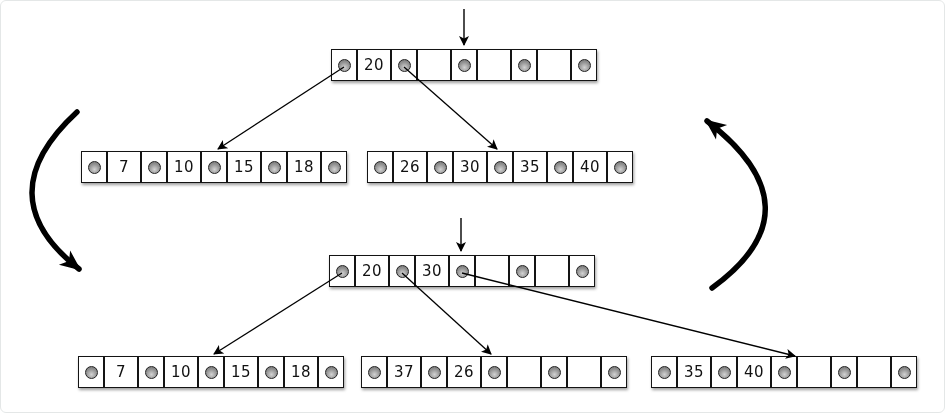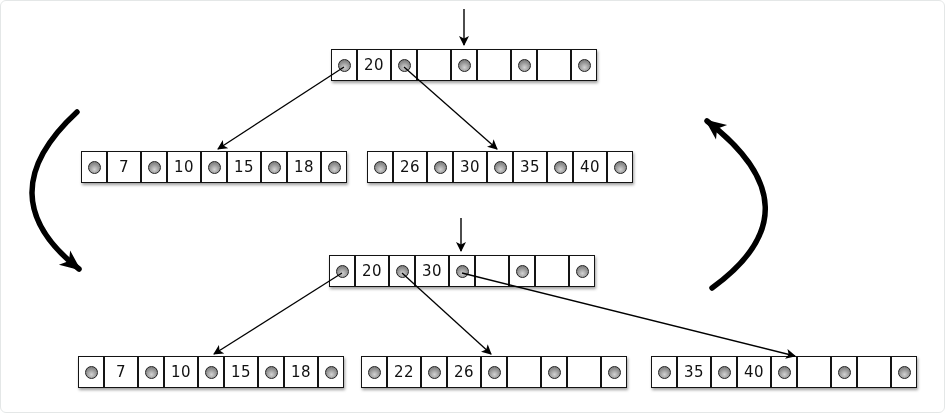--- a/index.html
+++ b/index.html
@@ -169,21 +169,21 @@
       <div class="cell key">18</div>
       <div class="cell ptr">
         <span class="dot"></span>
       </div>
     </div>
 
   <div class="node" style="left:360px; top:355px;">
       <div class="cell ptr">
         <span class="dot"></span>
       </div>
-      <div class="cell key">22</div>
+      <div class="cell key">37</div>
       <div class="cell ptr">
         <span class="dot"></span>
       </div>
       <div class="cell key">26</div>
       <div class="cell ptr">
         <span class="dot"></span>
       </div>
       <div class="cell key"></div>
       <div class="cell ptr">
         <span class="dot"></span>

